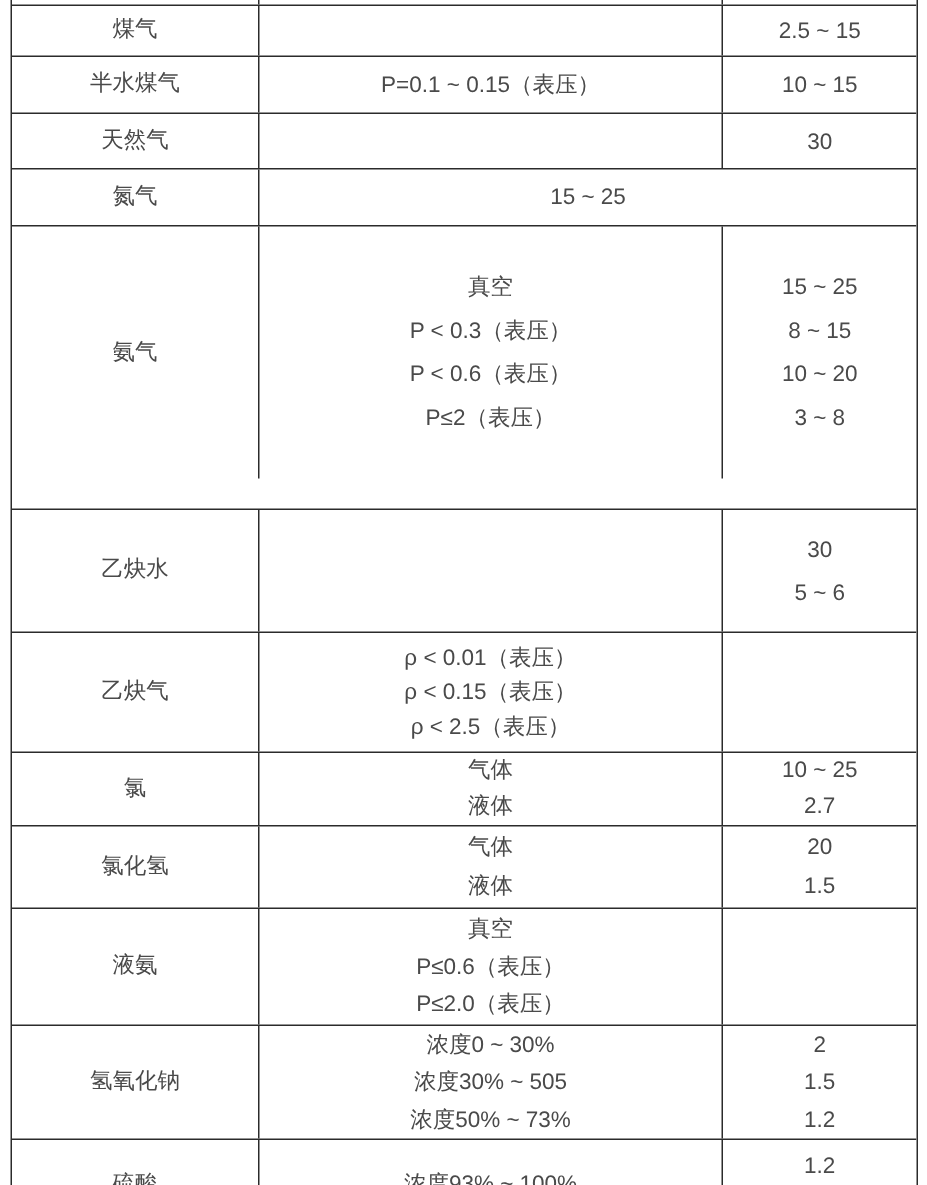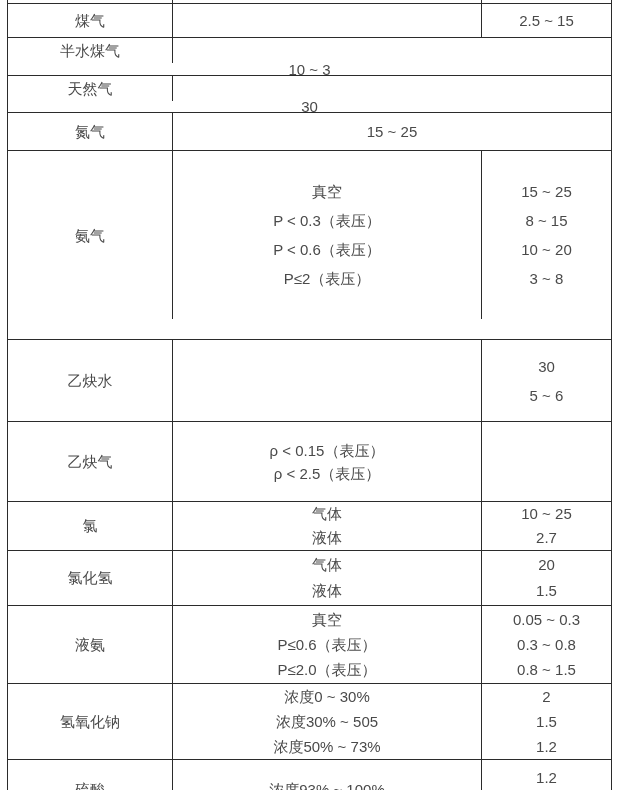--- a/index.html
+++ b/index.html
@@ -26,28 +26,28 @@
     line-height: 25px;
   }
   .tr.spacer { border-top: none; height: 3px; }
   .td {
     box-sizing: border-box;
     display: flex; flex-direction: column;
     justify-content: center; align-items: center;
     text-align: center;
     overflow: hidden;
   }
-  .c1 { width: 165px; border-right: 1.5px solid #2b2b2b; }
+  .c1 { width: 165px; border-right: 1.5px solid #2b2b2b; font-family: Liberation Serif, serif; }
   .c2 { width: 309px; border-right: 1.5px solid #2b2b2b; }
   .c3 { flex: 1; justify-content: center; }
   .line { display: block; }
   
   .r0  { height: 34px; }
-  .r1  { height: 38px; flex-direction: column; }
-  .r2  { height: 37px; flex-direction: column; }
+  .r1  { height: 38px; }
+  .r2  { height: 37px; }
   .r3  { height: 38px; }
   .r4  { height: 169px; line-height: 29px; }
   .r5  { height: 82px;  line-height: 29px; margin-top: 20px; }
   .r6  { height: 80px;  line-height: 23px; }
   .r7  { height: 49px;  line-height: 24px; }
   .r8  { height: 55px;  line-height: 26px; }
   .r9  { height: 78px;  line-height: 25px; }
   .r10 { height: 76px;  line-height: 25px; }
   .r11 { height: 60px;  line-height: 24px; }
 </style>
@@ -69,22 +69,25 @@
     <div class="td c2"></div>
     <div class="td c3">
       <span class="line">2.5 ~ 15</span>
     </div>
   </div>
 
   <div class="tr r1">
     <div class="td c1">
       <span class="line">半水煤气</span>
     </div>
-    <div class="td c3">
-      <span class="line">10 ~ 3</span>
+    <div class="td c2">
+      <span class="line">P=0.1 ~ 0.15（表压）</span>
+    </div>
+    <div class="td c3">
+      <span class="line">10 ~ 15</span>
     </div>
   </div>
 
   <div class="tr r2">
     <div class="td c1">
       <span class="line">天然气</span>
     </div>
     <div class="td c2"></div>
     <div class="td c3">
       <span class="line">30</span>
@@ -127,20 +130,21 @@
       <span class="line">30</span>
       <span class="line">5 ~ 6</span>
     </div>
   </div>
 
   <div class="tr r6">
     <div class="td c1">
       <span class="line">乙炔气</span>
     </div>
     <div class="td c2">
+      <span class="line">ρ &lt; 0.01（表压）</span>
       <span class="line">ρ &lt; 0.15（表压）</span>
       <span class="line">ρ &lt; 2.5（表压）</span>
     </div>
   </div>
 
   <div class="tr r7">
     <div class="td c1">
       <span class="line">氯</span>
     </div>
     <div class="td c2">
@@ -169,25 +173,20 @@
 
   <div class="tr r9">
     <div class="td c1">
       <span class="line">液氨</span>
     </div>
     <div class="td c2">
       <span class="line">真空</span>
       <span class="line">P≤0.6（表压）</span>
       <span class="line">P≤2.0（表压）</span>
     </div>
-    <div class="td c3">
-      <span class="line">0.05 ~ 0.3</span>
-      <span class="line">0.3 ~ 0.8</span>
-      <span class="line">0.8 ~ 1.5</span>
-    </div>
   </div>
 
   <div class="tr r10">
     <div class="td c1">
       <span class="line">氢氧化钠</span>
     </div>
     <div class="td c2">
       <span class="line">浓度0 ~ 30%</span>
       <span class="line">浓度30% ~ 505</span>
       <span class="line">浓度50% ~ 73%</span>

